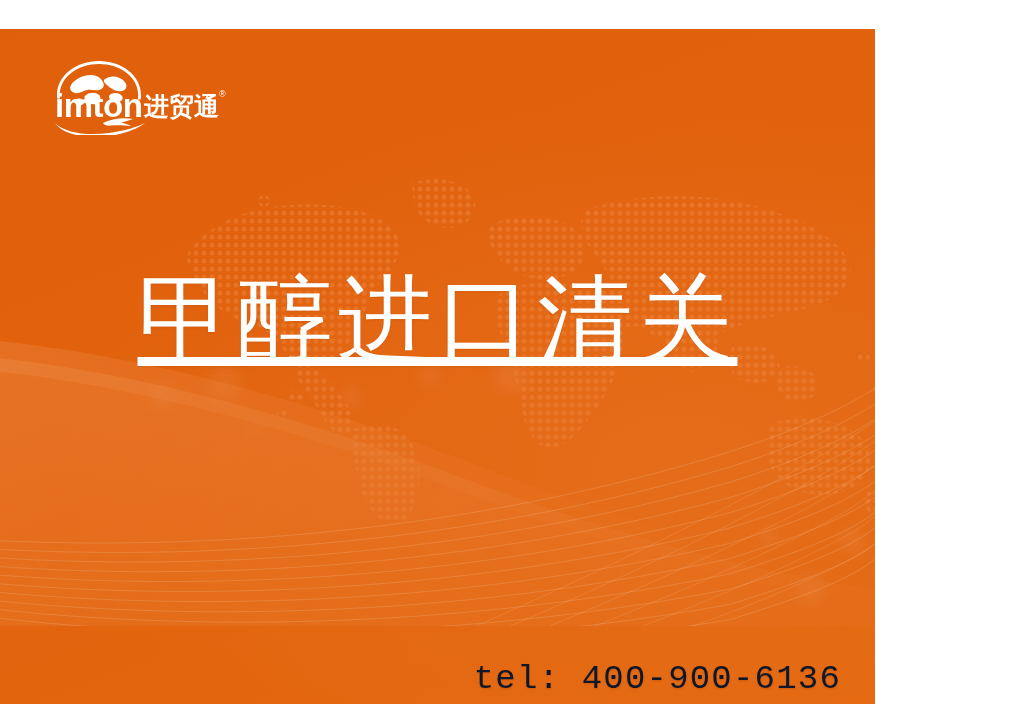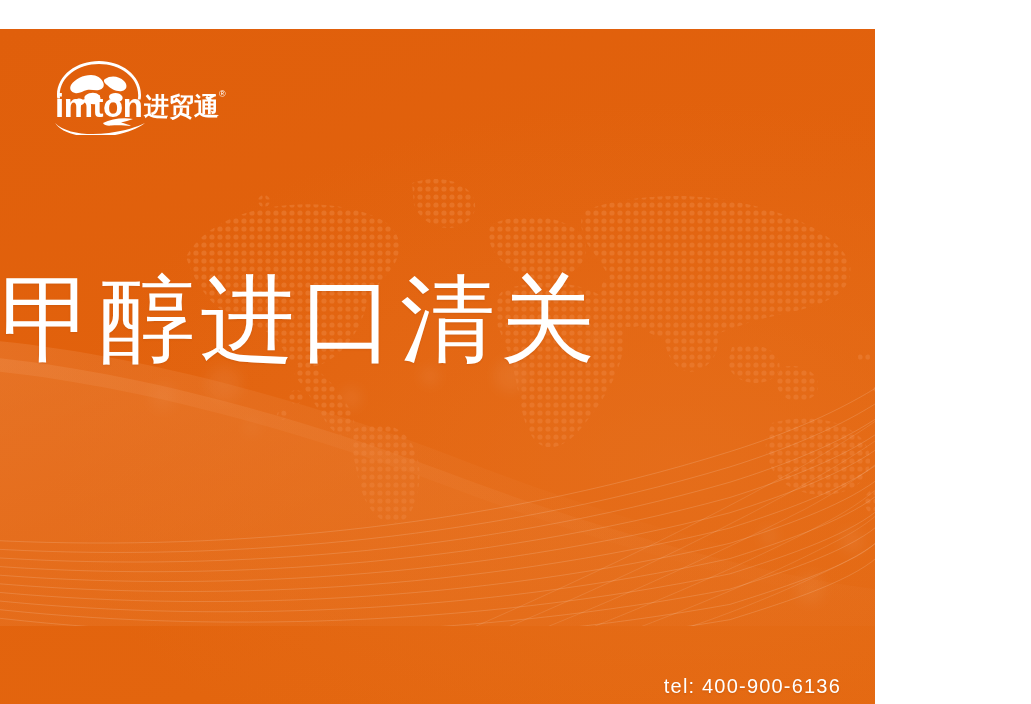--- a/index.html
+++ b/index.html
@@ -67,44 +67,46 @@
     display: block;
   }
 
   
   #headline {
     position: absolute;
     left: 0;
     right: 0;
     top: 228px;
     z-index: 12;
-    text-align: left;
+    text-align: center;
     color: #ffffff;
+    text-decoration: underline;
   }
   #headline .line {
     display: block;
     font-size: 95px;
     line-height: 125px;
     letter-spacing: 5px;
     font-weight: 400;
     white-space: nowrap;
     text-shadow: 0 1px 2px rgba(140,55,5,0.18);
   }
 
   
   #tel {
     position: absolute;
     right: 34px;
     bottom: 35px;
     z-index: 14;
-    color: #ffffff;
-    font-size: 20px;
+    color: #0f172a;
+    font-size: 34px;
     letter-spacing: 1.2px;
     white-space: nowrap;
     text-shadow: 0 1px 2px rgba(140,55,5,0.25);
+    font-family: Liberation Mono, monospace;
   }
 </style>
 </head>
 <body>
 
 <div id="poster">
 
   <div id="bg-base" class="layer"></div>
 
   <div class="layer">

